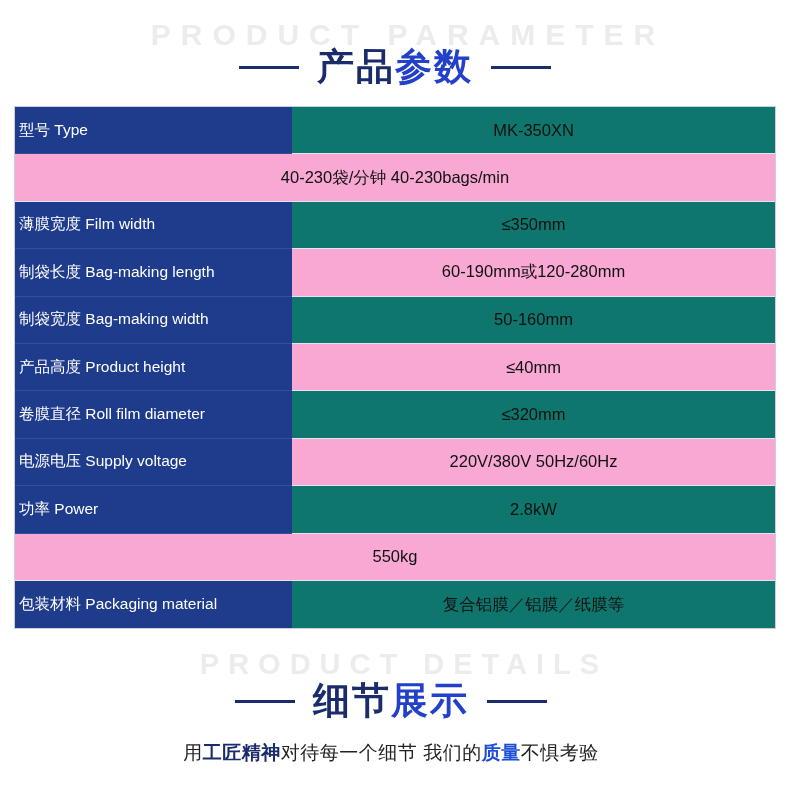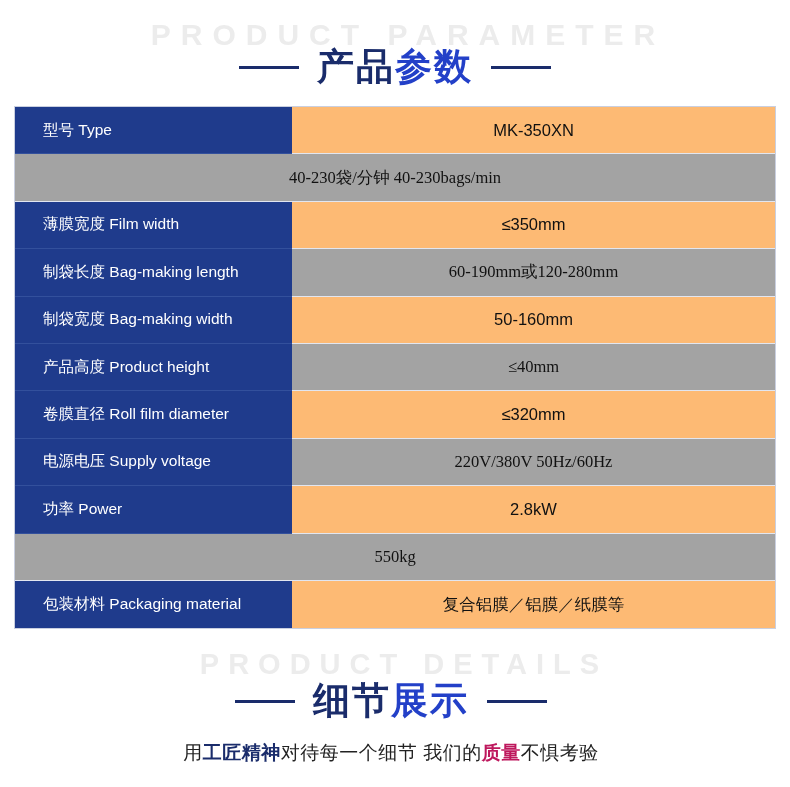--- a/index.html
+++ b/index.html
@@ -73,58 +73,58 @@
     display: flex;
     height: 47.4px;
     box-sizing: border-box;
   }
   .cell-label {
     width: 277px;
     background: #1f3b8c;
     color: #ffffff;
     display: flex;
     align-items: center;
-    padding-left: 28px;
+    padding-left: 4px;
     box-sizing: border-box;
     font-size: 15.5px;
     border-bottom: 1px solid #33509c;
   }
   .row:last-child .cell-label { border-bottom: none; }
   .cell-value {
     flex: 1;
     display: flex;
     align-items: center;
     justify-content: center;
     font-size: 16.5px;
     color: #111111;
     box-sizing: border-box;
     border-bottom: 1px solid #e2e6f0;
   }
   .row:last-child .cell-value { border-bottom: none; }
-  .row.even .cell-value { background: #fdba74; }
-  .row.odd  .cell-value { background: #a3a3a3; font-family: Liberation Serif, serif; }
+  .row.even .cell-value { background: #0f766e; }
+  .row.odd  .cell-value { background: #f9a8d4; }
 
   
   .bottom {
     position: absolute;
     left: 0;
     right: 8px;
     top: 648px;
   }
   .bottom .ghost-title { font-size: 29px; letter-spacing: 9px; }
   .bottom .header-row { margin-top: 28px; }
   .tagline {
     margin-top: 14px;
     text-align: center;
     font-size: 19px;
     color: #222222;
     letter-spacing: 0.5px;
   }
   .tagline b { color: #1a2c6b; font-weight: bold; }
-  .tagline .accent { color: #be185d; font-weight: bold; }
+  .tagline .accent { color: #1d4ed8; font-weight: bold; }
 </style>
 </head>
 <body>
 
 <div class="page">
 
   <div class="section-header" style="position:absolute;left:0;right:0;top:18px;">
     <div class="ghost-title">PRODUCT PARAMETER</div>
     <div class="header-row" style="margin-top:24px;text-align:center;">
       <span class="header-line"></span>

